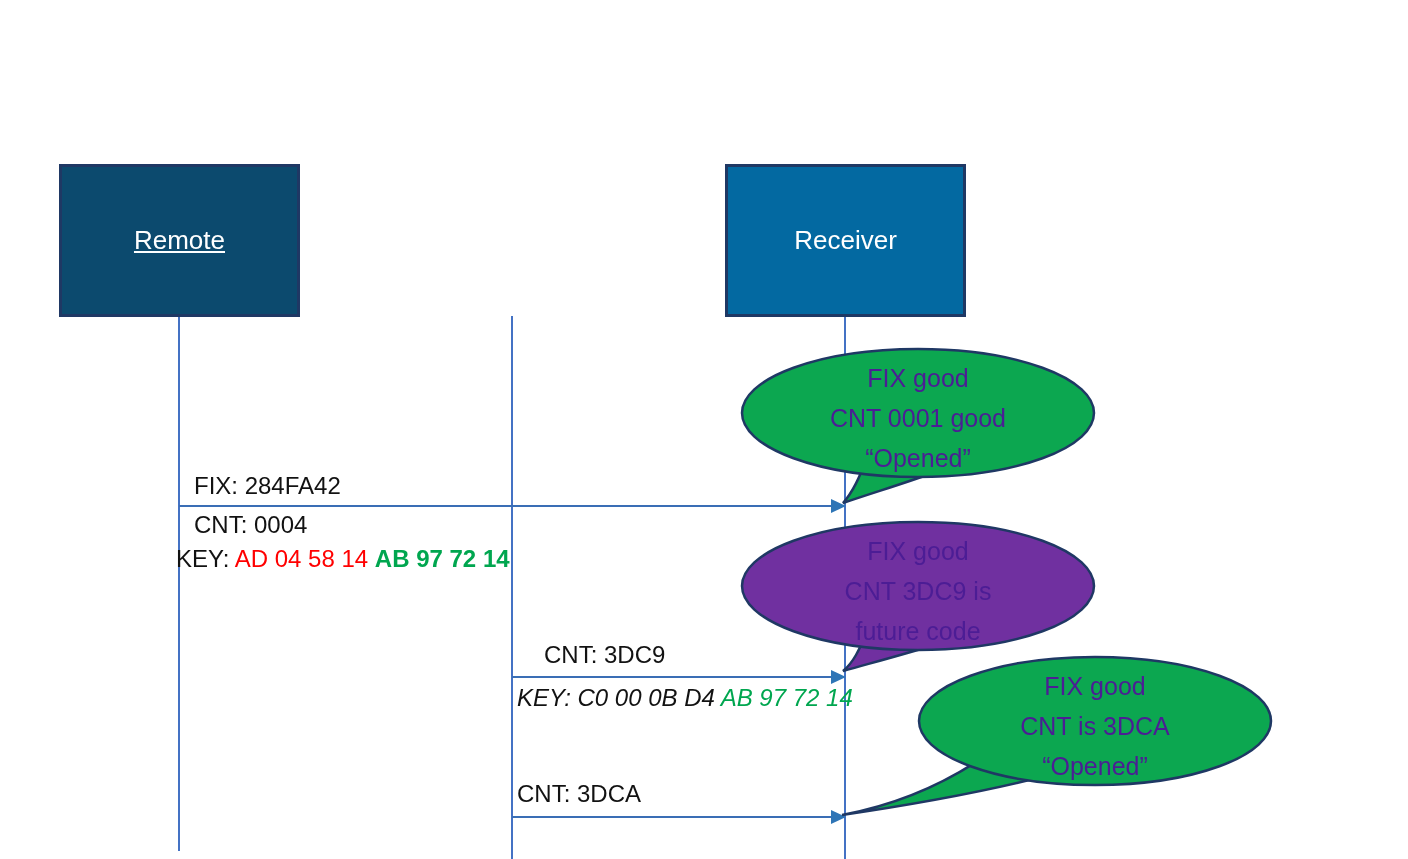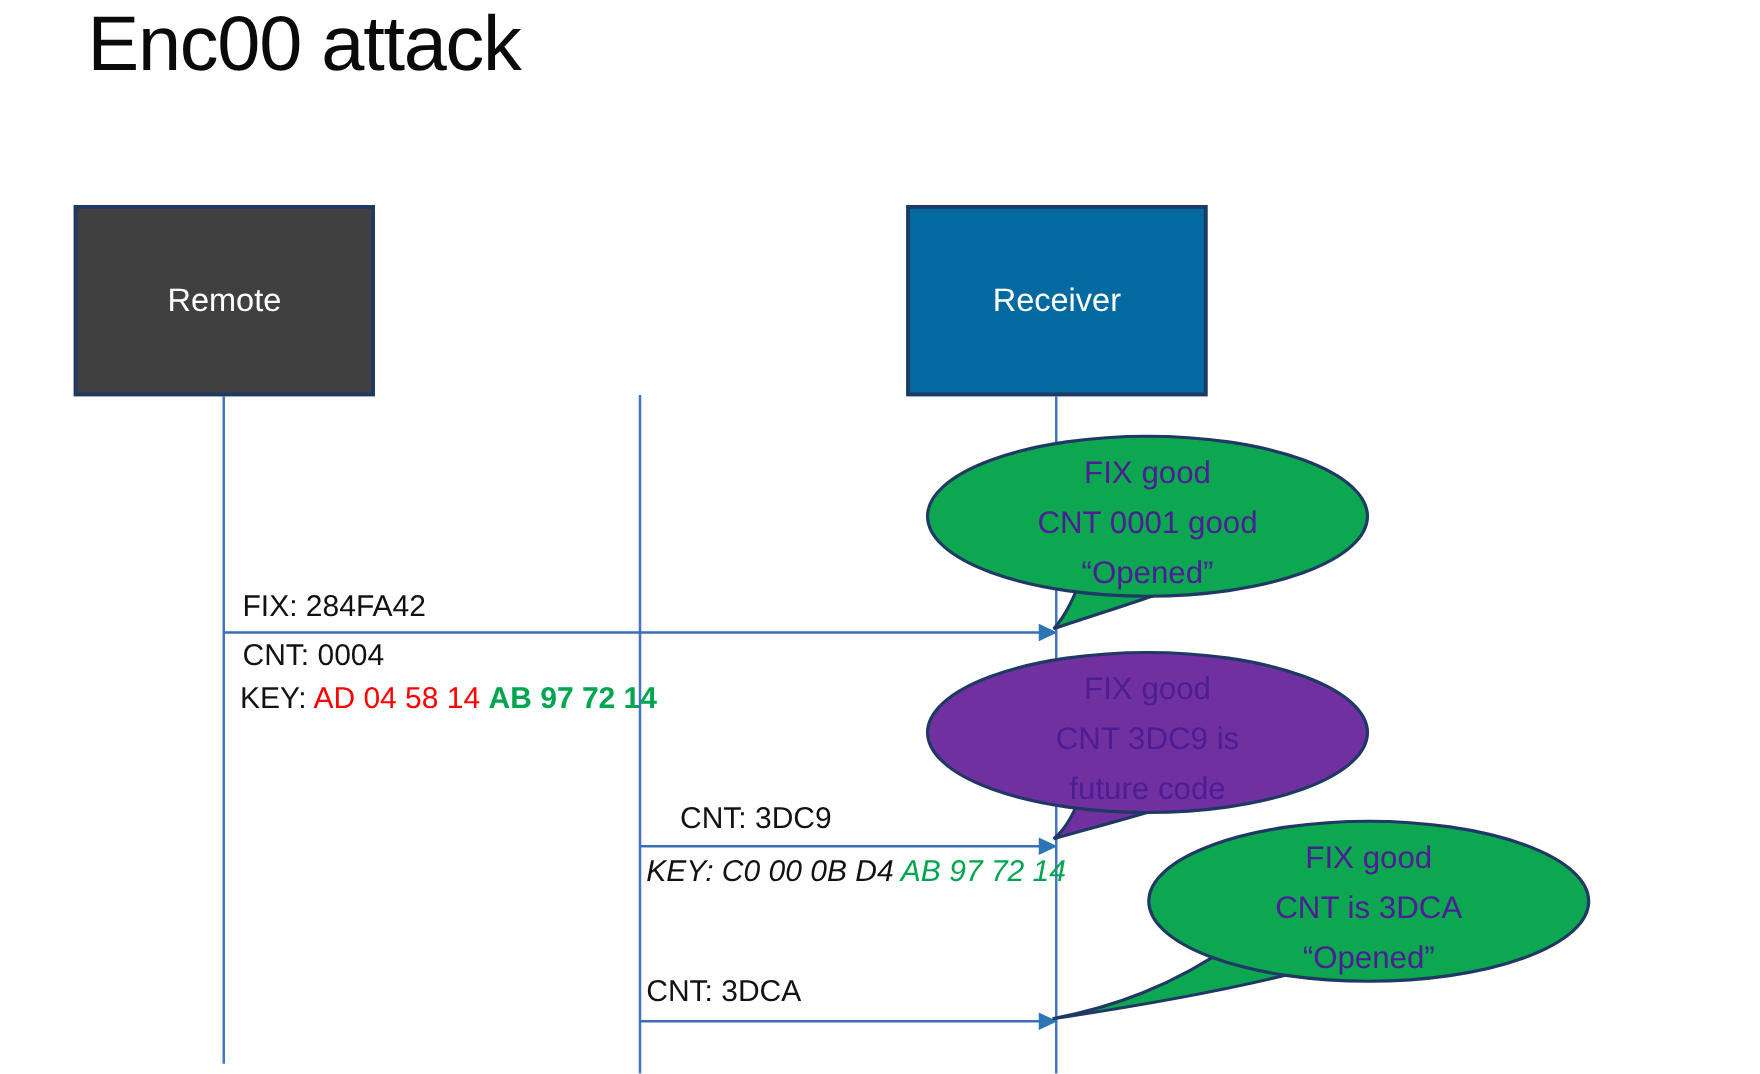--- a/index.html
+++ b/index.html
@@ -9,21 +9,21 @@
   }
   .slide-title{
     position:absolute;left:70px;top:0px;font-size:62px;font-weight:300;
     color:#0a0a0a;letter-spacing:-1px;white-space:nowrap;
   }
   .actor{
     position:absolute;top:164px;width:241px;height:153px;box-sizing:border-box;
     border:3px solid #1F3864;display:flex;align-items:center;justify-content:center;
     color:#ffffff;font-size:26px;
   }
-  .actor-remote{left:59px;background:#404040;}
+  .actor-remote{left:59px;background:#0c4a6e;text-decoration:underline;}
   .actor-flipper{left:392px;background:#ED7D31;}
   .actor-receiver{left:725px;background:#0369a1;}
   .lifeline{position:absolute;width:2px;background:#4472C4;}
   .lifeline-remote{left:178px;top:317px;height:534px;}
   .lifeline-flipper{left:511px;top:316px;height:543px;}
   .lifeline-receiver{left:844px;top:317px;height:542px;}
   .msg-line{position:absolute;height:2px;background:#3A6EB5;}
   .arrow-head{
     position:absolute;width:0;height:0;
     border-top:7px solid transparent;border-bottom:7px solid transparent;
@@ -38,21 +38,20 @@
   .callout-text{
     position:absolute;color:#4c1d95;font-size:25px;line-height:40px;
     text-align:center;white-space:nowrap;
   }
 </style>
 </head>
 <body>
 
 <div class="stage">
 
-  <div class="slide-title">Enc00 attack</div>
 
   <div class="actor actor-remote">
     <span>Remote</span>
   </div>
   <div class="actor actor-receiver">
     <span>Receiver</span>
   </div>
 
   <div class="lifeline lifeline-remote"></div>
   <div class="lifeline lifeline-flipper"></div>
@@ -98,20 +97,20 @@
     </svg>
     <div class="callout-text" style="left:87px;top:12px;width:360px;">
       <div>FIX good</div>
       <div>CNT is 3DCA</div>
       <div>“Opened”</div>
     </div>
   </div>
 
   <div class="msg-text" style="left:194px;top:472px;">FIX: 284FA42</div>
   <div class="msg-text" style="left:194px;top:511px;">CNT: 0004</div>
-  <div class="msg-text" style="left:192px;top:545px;"><span>KEY: </span><span class="key-red">AD 04 58 14 </span><span class="key-green-bold">AB 97 72 14</span></div>
+  <div class="msg-text" style="left:176px;top:545px;"><span>KEY: </span><span class="key-red">AD 04 58 14 </span><span class="key-green-bold">AB 97 72 14</span></div>
 
   <div class="msg-text" style="left:544px;top:641px;">CNT: 3DC9</div>
   <div class="msg-text" style="left:517px;top:684px;font-style:italic;"><span>KEY: C0 00 0B D4 </span><span class="key-green">AB 97 72 14</span></div>
 
   <div class="msg-text" style="left:517px;top:780px;">CNT: 3DCA</div>
 
 </div>
 
 </body></html>

